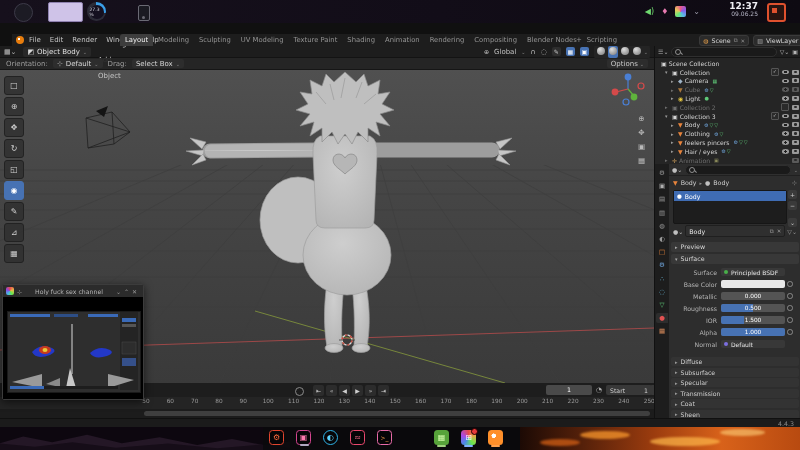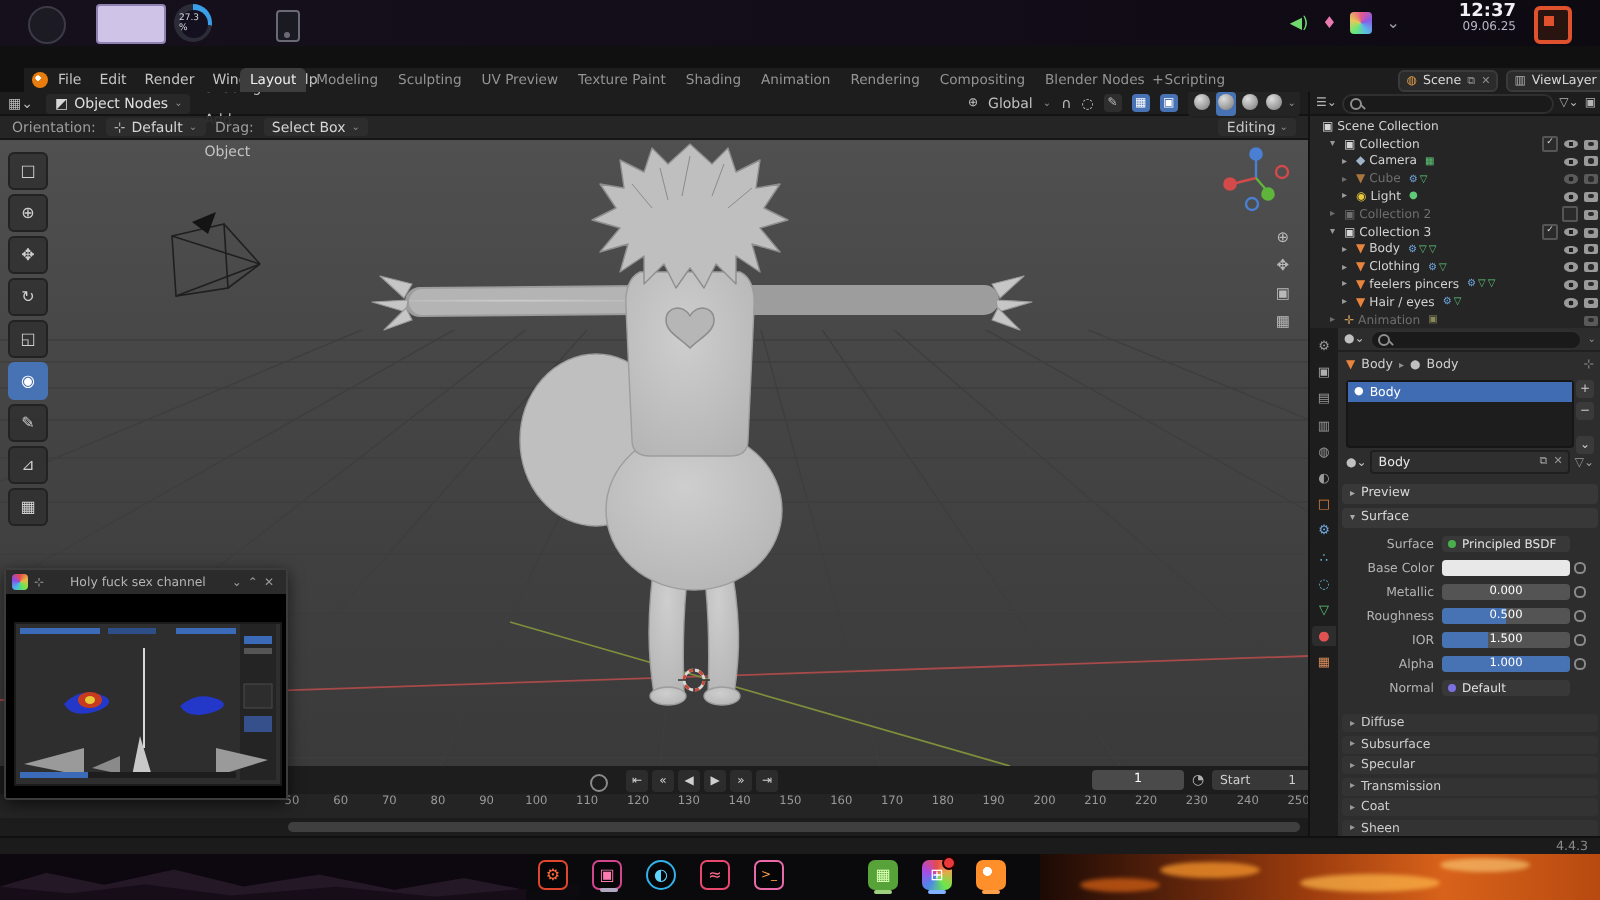--- a/index.html
+++ b/index.html
@@ -207,21 +207,21 @@
         <span class="menu">Edit</span>
         <span class="menu">Render</span>
         <span class="menu">Window</span>
         <span class="menu">Help</span>
       </div>
     <div class="wtabs">
 
     <div class="wtab active">Layout</div>
         <div class="wtab">Modeling</div>
         <div class="wtab">Sculpting</div>
-        <div class="wtab">UV Preview</div>
+        <div class="wtab">UV Modeling</div>
         <div class="wtab">Texture Paint</div>
         <div class="wtab">Shading</div>
         <div class="wtab">Animation</div>
         <div class="wtab">Rendering</div>
         <div class="wtab">Compositing</div>
         <div class="wtab">Blender Nodes</div>
         <div class="wtab">Scripting</div>
       </div>
     <span class="wsadd" style="position:absolute;left:560px;top:0;height:12px">+</span>
     <div class="scenewrap">
@@ -343,21 +343,21 @@
         <line x1="347" y1="274" x2="347" y2="278" stroke="#3a3a3a" stroke-width="0.8"></line>
         <line x1="339" y1="270" x2="343" y2="270" stroke="#3a3a3a" stroke-width="0.8"></line>
         <line x1="351" y1="270" x2="355" y2="270" stroke="#3a3a3a" stroke-width="0.8"></line>
       </g>
     </svg>
 
     <div class="vph">
       <span style="color:#b8b8b8">▦⌄</span>
       <div class="modebox">
         <span style="color:#d8d8d8">◩</span>
-        <span>Object Nodes</span>
+        <span>Object Body</span>
         <span style="color:#8f8f8f;font-size:5px">⌄</span>
       </div>
       <div class="vpmenus">
 
       <span class="menu">View</span>
           <span class="menu">Shading</span>
           <span class="menu">Add</span>
           <span class="menu">Object</span>
         </div>
       <div class="vph-right">
@@ -385,21 +385,21 @@
         <span style="color:#b0b0b0">⊹</span>
         <span>Default</span>
         <span style="color:#8f8f8f;font-size:5px">⌄</span>
       </span>
       <span>Drag:</span>
       <span class="box">
         <span>Select Box</span>
         <span style="color:#8f8f8f;font-size:5px">⌄</span>
       </span>
       <span class="optbtn">
-        <span>Editing</span>
+        <span>Options</span>
           <span style="color:#8f8f8f;font-size:5px">⌄</span>
       </span>
     </div>
 
     <div class="vtools">
       <div class="vtool">□</div>
       <div class="vtool">⊕</div>
       <div class="vtool">✥</div>
       <div class="vtool">↻</div>
       <div class="vtool">◱</div>

